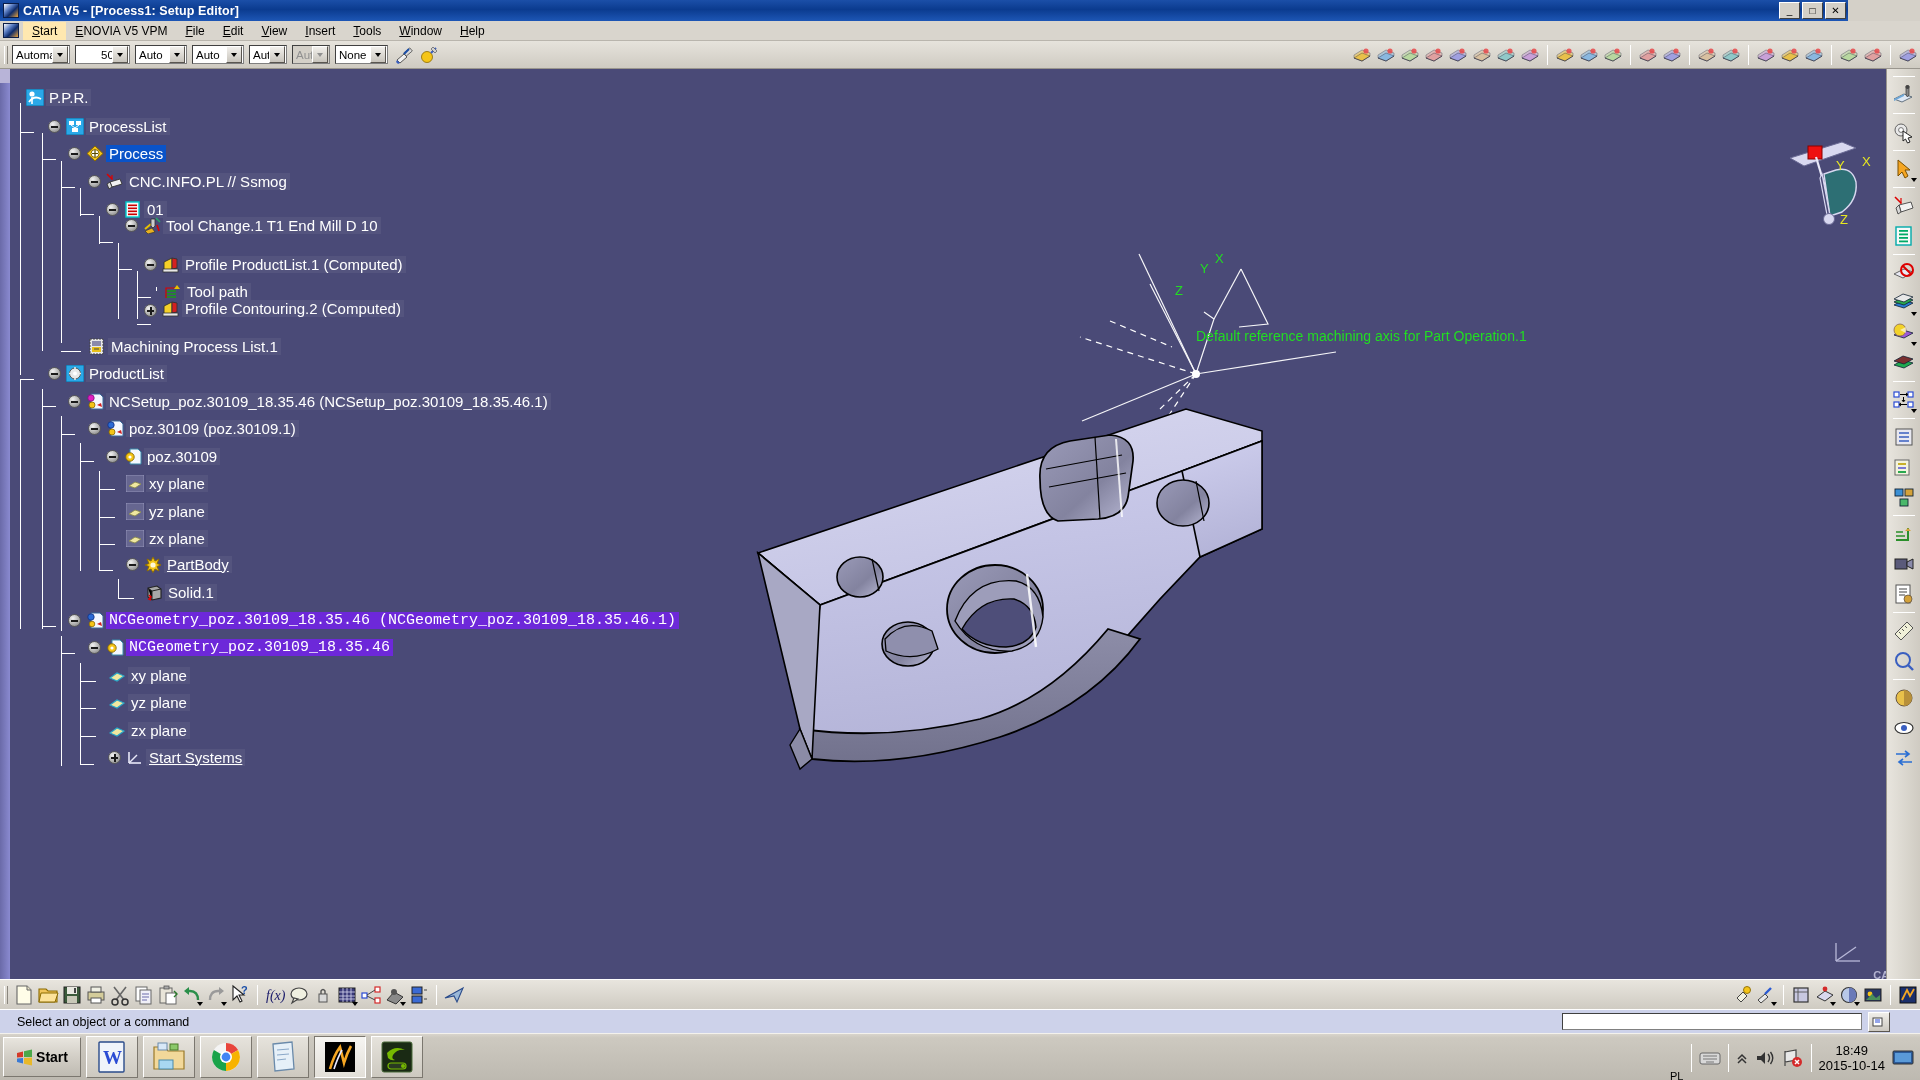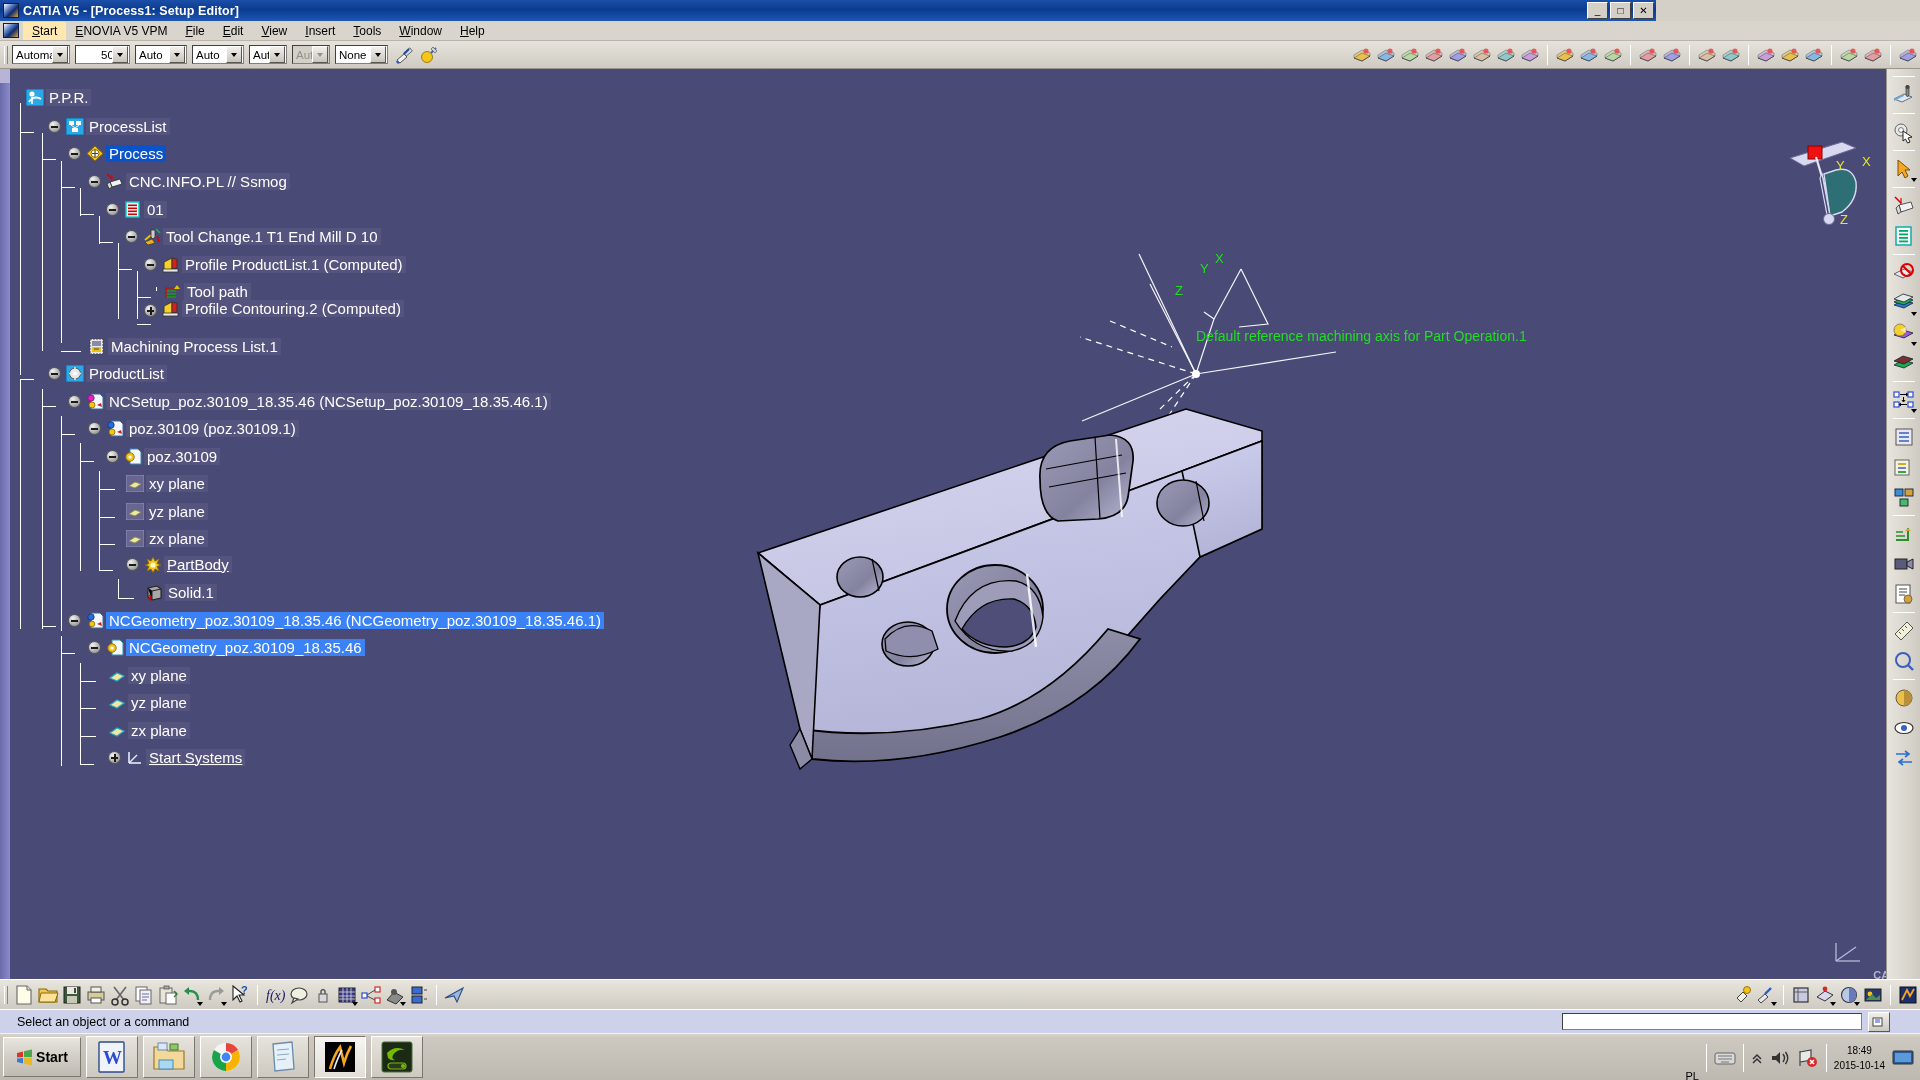--- a/index.html
+++ b/index.html
@@ -6,21 +6,21 @@
   html,body { width:1920px; height:1080px; overflow:hidden; }
   body {
     font-family: "Liberation Sans", sans-serif;
     font-size: 12px;
     background: #3e3e6b;
   }
   .app { position:relative; width:1920px; height:1080px; background:#d4d0c8; }
 
   
   .titlebar {
-    position:absolute; left:0; top:0; width:1656px; height:21px;
+    position:absolute; left:0; top:0; width:1848px; height:21px;
     background: linear-gradient(180deg,#1b4fa8 0%, #0b3b8f 45%, #1d56b5 100%);
     display:flex; align-items:center; color:#fff;
   }
   .titlebar .tb-icon { width:16px; height:15px; margin:0 4px 0 3px;
     background: linear-gradient(135deg,#fff 0%,#5b7ec4 35%,#0d2b6b 60%,#e8a13a 100%);
     border:1px solid #0b1d47; flex:none; }
   .titlebar .tb-text { font-size:12.5px; font-weight:bold; letter-spacing:.1px; }
   .winbtns { position:absolute; right:2px; top:2px; display:flex; gap:2px; }
   .winbtn { width:21px; height:17px; background:#d4d0c8; border:1px solid #fff;
     border-right-color:#404040; border-bottom-color:#404040;
@@ -79,21 +79,21 @@
 
   
   .tree { position:absolute; left:12px; top:6px; color:#fff;
     font-size:15px; font-family:"Liberation Sans",sans-serif; }
   .node { position:absolute; display:flex; align-items:center; height:20px;
     white-space:nowrap; }
   .node .lbl { background:#54547e; padding:0px 3px; line-height:17px;
     color:#fff; font-size:15px; }
   .node .lbl.sel { background:#0a53c8; }
   .node .lbl.ul { text-decoration:underline; }
-  .node .lbl.selbar { background:#3b82f6; }
+  .node .lbl.selbar { background:#6d28d9;font-family:Liberation Mono, monospace; }
   .tline { position:absolute; background:#ffffff; }
   .tline.v { width:1px; }
   .tline.h { height:1px; }
 
   .pm { position:absolute; width:13px; height:13px; border-radius:50%;
     background: radial-gradient(circle at 35% 30%, #f2f2f2 0%, #bdbdbd 45%, #7b7b7b 100%);
     border:1px solid #5a5a5a; }
   .pm::before { content:''; position:absolute; left:2px; top:5px; width:7px; height:2px;
     background:#1a1a1a; }
   .pm.plus::after { content:''; position:absolute; left:5px; top:2px; width:2px; height:8px;
@@ -157,21 +157,21 @@
     font-weight:bold; font-size:14px; color:#000; }
   .tb-task { width:52px; height:42px; margin-left:5px;
     background:linear-gradient(180deg,#e6e3dc,#cdc9c0);
     border:1px solid #fff; border-right-color:#7b776f; border-bottom-color:#7b776f;
     display:flex; align-items:center; justify-content:center; }
   .tb-task.active { background:linear-gradient(180deg,#f6f5f2,#e2dfd8);
     border:1px solid #7b776f; border-right-color:#fff; border-bottom-color:#fff; }
   .tray { position:absolute; right:0; top:0; height:47px; display:flex;
     align-items:center; padding-right:6px; gap:7px; }
   .tray-sep { width:1px; height:28px; background:#8e8a82; border-right:1px solid #fff; }
-  .clock { font-size:10px; color:#000; text-align:center; line-height:15px; }
+  .clock { font-size:13px; color:#000; text-align:center; line-height:15px; }
   .lang { font-size:11px; color:#000;margin-top:36px; }
 </style>
 </head>
 <body>
 
 <div class="app">
 
   <div class="titlebar">
     <div class="tb-icon"></div>
     <div class="tb-text">CATIA V5 - [Process1: Setup Editor]</div>
@@ -612,21 +612,21 @@
           <div class="pm" style="position: relative; margin-right: 5px; flex: 0 0 auto;"></div>
           <span class="ico"><svg width="18" height="17">
               <rect x="2" y="1" width="13" height="15" fill="#f8f8f8" stroke="#0cc" stroke-width="1.4"></rect>
               <rect x="4" y="3.5" width="9" height="1.6" fill="#c00"></rect>
               <rect x="4" y="6.5" width="9" height="1.6" fill="#c00"></rect>
               <rect x="4" y="9.5" width="9" height="1.6" fill="#c00"></rect>
               <rect x="4" y="12.5" width="9" height="1.6" fill="#c00"></rect>
             </svg></span>
           <span class="lbl">01</span>
         </div>
-        <div class="node" style="left: 113px; top: 151px;">
+        <div class="node" style="left: 113px; top: 140px;">
           <div class="pm" style="position: relative; margin-right: 5px; flex: 0 0 auto;"></div>
           <span class="ico"><svg width="20" height="17">
               <path d="M2 12 L8 7" stroke="#e8c000" stroke-width="2"></path>
               <path d="M8 2 L12 2 L12 9 L10 11 L8 9 Z" fill="#ccc" stroke="#333" stroke-width="0.8"></path>
               <path d="M13 1 L17 5" stroke="#2a6" stroke-width="1.6"></path>
               <path d="M2 14 L9 11 L12 15 L5 17 Z" fill="#e8b020" stroke="#333" stroke-width="0.7"></path>
               <path d="M14 8 L16 14" stroke="#d00" stroke-width="1.6"></path>
             </svg></span>
           <span class="lbl">Tool Change.1  T1 End Mill D 10</span>
         </div>

